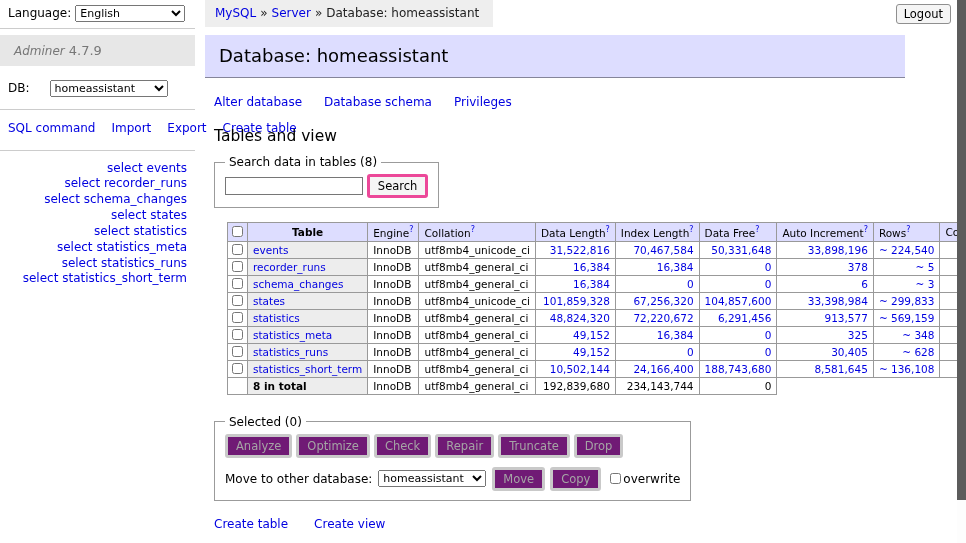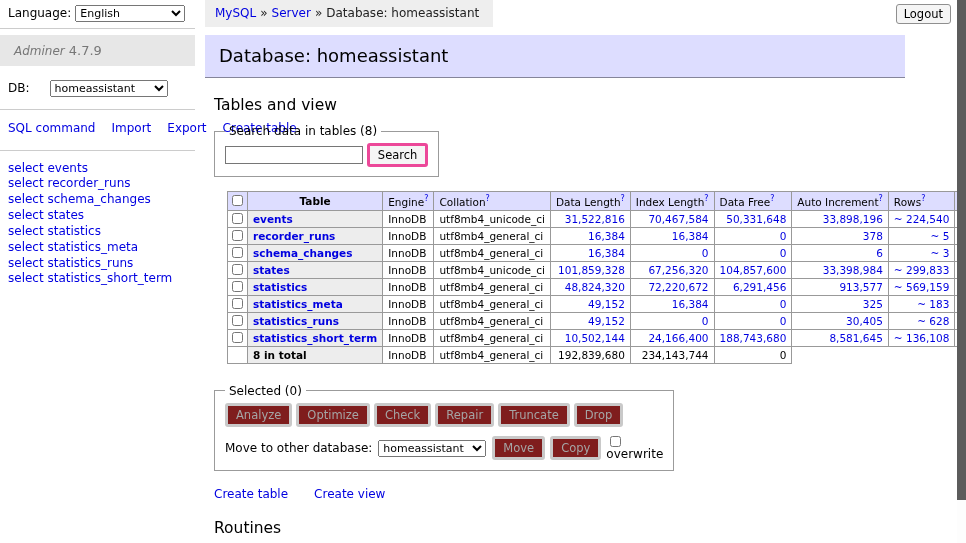--- a/index.html
+++ b/index.html
@@ -25,21 +25,21 @@
   .lang-row label{margin-right:4px;text-align:center;}
   .lang-row select{width:110px;}
   .brand{margin-top:6px;background:#e7e7e7;padding:8px 14px;color:#777;}
   .brand .brand-name{font-style:italic;font-size:12px;}
   .brand .brand-version{font-size:13px;margin-left:4px;}
   .db-row{padding:14px 8px 12px 8px;border-bottom:1px solid #ccc;}
   .db-row label{margin-right:20px;}
   .db-row select{width:118px;}
   .side-actions{padding:9px 8px 12px 8px;border-bottom:1px solid #ccc;line-height:1.55;}
   .side-actions a{margin-right:16px;white-space:nowrap;}
-  .side-tables{padding:10px 8px;line-height:1.32;}
+  .side-tables{padding:10px 8px;line-height:1.32;text-align:right;}
   .side-tables a{display:block;white-space:nowrap;}
 
   
   .logout-btn{
     position:absolute;top:4px;right:15px;
     font-size:11.5px;padding:2px 7px;
     background:#f5f5f5;border:1px solid #8f8f8f;border-radius:3px;color:#000;
     font-family:"DejaVu Sans","Liberation Sans",sans-serif;cursor:pointer;
   }
 
@@ -54,46 +54,46 @@
   h3{font-size:15.5px;font-weight:normal;margin:18px 0 10px 9px;}
 
   fieldset{display:inline-block;border:1px solid #9b9b9b;margin:0 0 0 9px;padding:5px 10px 9px 10px;}
   legend{padding:0 4px;font-size:12px;}
   .search-input{width:138px;height:18px;border:1px solid #767676;font-size:11px;padding:1px 3px;}
   .btn{
     font-size:11.5px;padding:2px 8px;background:#f5f5f5;color:#000;
     border:3px solid #ec4899;border-radius:3px;
     font-family:"DejaVu Sans","Liberation Sans",sans-serif;cursor:pointer;
   }
-  .btn:disabled{color:var(--disabled);border-color:#c9c9c9;background:#7f1d1d;cursor:default;}
+  .btn:disabled{color:var(--disabled);border-color:#c9c9c9;background:#701a75;cursor:default;}
 
   
   table{border-collapse:collapse;margin:14px 0 0 22px;font-size:10.5px;}
   th,td{border:1px solid var(--border);padding:2px 5px;white-space:nowrap;height:17px;}
   thead th,thead td{background:var(--accent);}
   thead th{text-align:center;font-weight:bold;}
   thead td{font-weight:normal;}
   sup{font-size:8px;color:var(--link);}
   tbody th{background:var(--th-bg);text-align:left;}
-  tbody th a{font-weight:bold;}
+  tbody th a{font-weight:normal;}
   td.num{text-align:right;}
   td.num a{color:var(--link);}
   tr.total-row th{font-weight:bold;}
   tr.total-row td.num{color:#000;}
   .cb-cell{text-align:center;width:20px;padding:1px 3px;}
   input[type=checkbox]{margin:1px;width:11px;height:11px;}
 
   
   .selected-fs{margin-top:20px;}
   .selected-buttons .btn{margin-right:4px;}
   .move-row{margin-top:9px;font-size:12px;display:flex;align-items:center;}
   .move-row label.move-label{margin-right:6px;}
   .move-row select{width:108px;margin-right:6px;}
   .move-row .btn{margin-right:5px;}
-  .overwrite-wrap{display:flex;align-items:flex-start;flex-direction:column;}
+  .overwrite-wrap{display:flex;align-items:center;}
   .overwrite-wrap input{margin:0 2px 0 4px;}
 
   .create-links{margin:16px 0 0 9px;}
   .create-links a{margin-right:26px;}
 
   
   .scrollbar-track{position:absolute;right:0;top:0;width:9px;height:543px;background:#fdfdfd;}
   .scrollbar-thumb{position:absolute;right:0;top:0;width:9px;height:500px;background:#5c5c5c;}
 </style>
 </head>
@@ -122,20 +122,21 @@
     </div>
 </div>
 
 <button class="logout-btn">Logout</button>
 
 <div class="content">
   <div class="breadcrumb"><a href="#">MySQL</a><span class="sep">»</span><a href="#">Server</a><span class="sep">»</span><span>Database: homeassistant</span></div>
 
   <div class="h2bar">Database: homeassistant</div>
 
+  <div class="db-links"><a href="#">Alter database</a><a href="#">Database schema</a><a href="#">Privileges</a></div>
 
   <h3>Tables and view</h3>
 
   <fieldset>
     <legend>Search data in tables (8)</legend>
     <input type="text" class="search-input" value="" style="">
     <button class="btn">Search</button>
   </fieldset>
 
   <table>
@@ -216,21 +217,21 @@
         </tr>
         <tr>
           <td class="cb-cell"><input type="checkbox" style=""></td>
           <th><a href="#">statistics_meta</a></th>
           <td>InnoDB</td>
           <td>utf8mb4_general_ci</td>
           <td class="num"><a href="#">49,152</a></td>
           <td class="num"><a href="#">16,384</a></td>
           <td class="num"><a href="#">0</a></td>
           <td class="num"><a href="#">325</a></td>
-          <td class="num"><a href="#">~ 183</a></td>
+          <td class="num"><a href="#">~ 348</a></td>
           <td></td>
         </tr>
         <tr>
           <td class="cb-cell"><input type="checkbox" style=""></td>
           <th><a href="#">statistics_runs</a></th>
           <td>InnoDB</td>
           <td>utf8mb4_general_ci</td>
           <td class="num"><a href="#">49,152</a></td>
           <td class="num"><a href="#">0</a></td>
           <td class="num"><a href="#">0</a></td>

